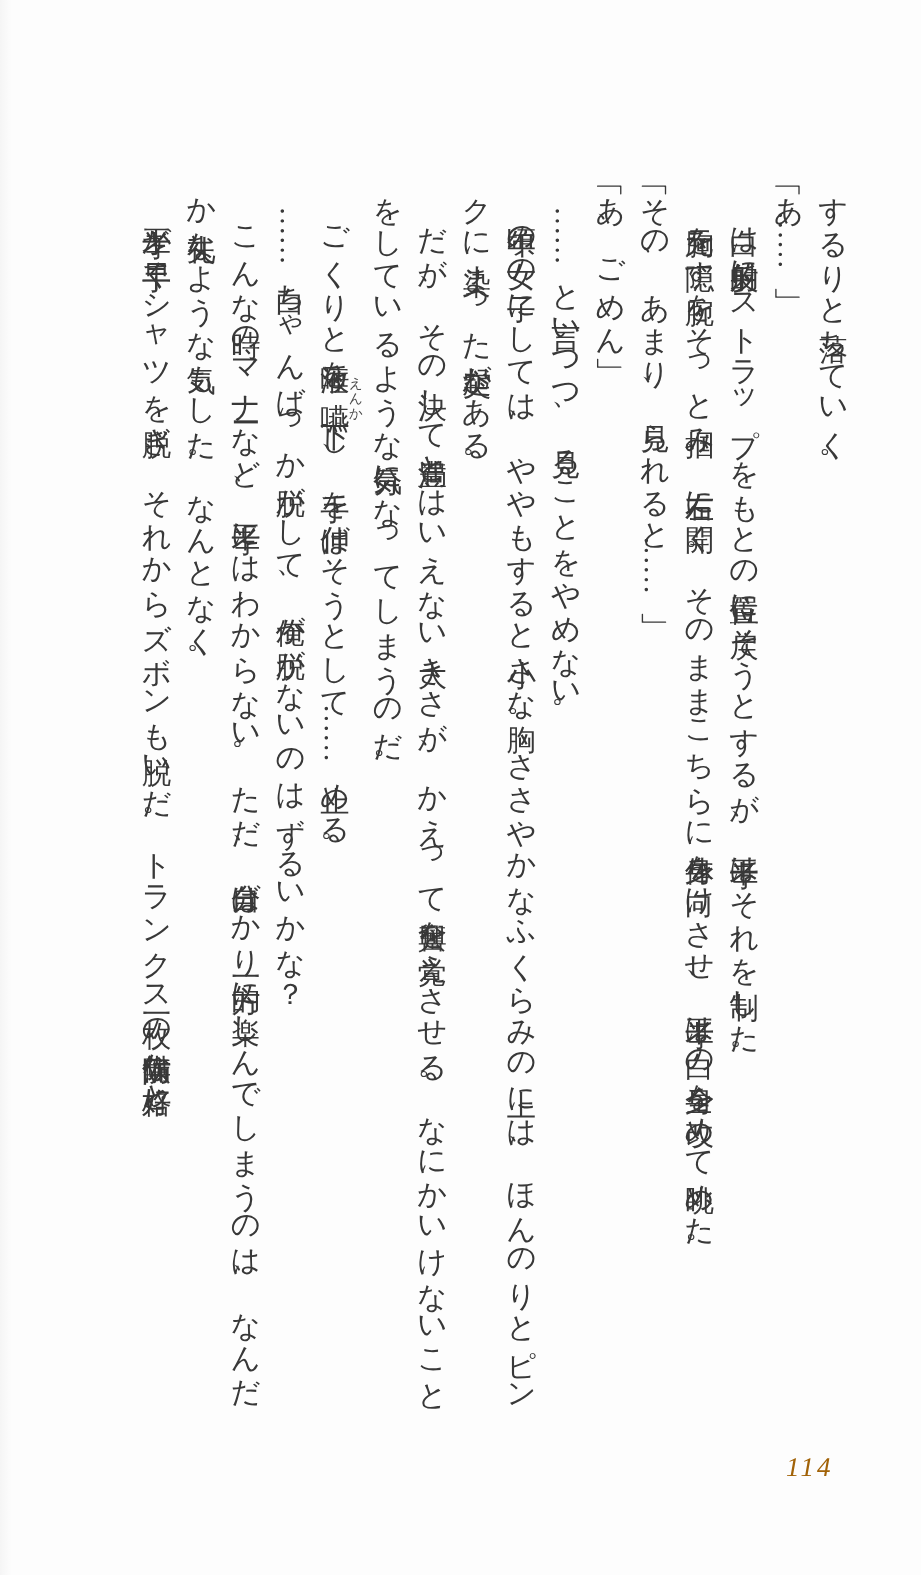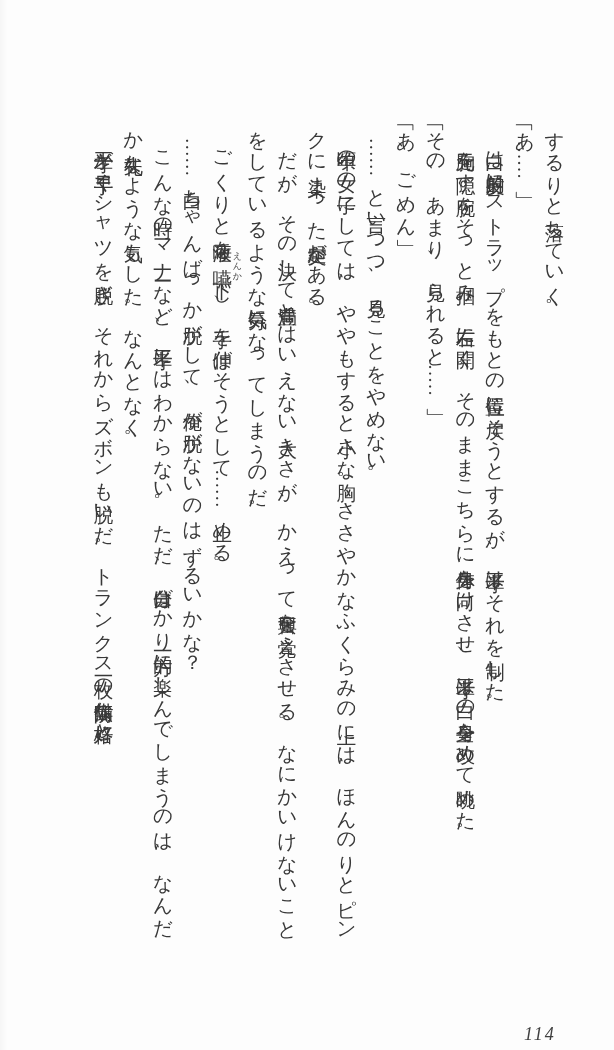--- a/index.html
+++ b/index.html
@@ -48,26 +48,26 @@
     ruby-position: over;
   }
   rt {
     font-size: 9px;
     letter-spacing: 0;
     color: #4a4a4a;
   }
   .page-number {
     position: absolute;
     left: 524px;
-    top: 1024px;
+    top: 968px;
     font-family: "Liberation Serif", "DejaVu Serif", serif;
     font-style: italic;
     font-size: 18px;
     letter-spacing: 2px;
-    color: #404040;
+    color: #a16207;
     text-align: right;
   }
 </style>
 </head>
 <body>
 
 <div class="page">
 
   <div class="text-area" lang="ja">
     <p>するりと落ちていく。</p>

